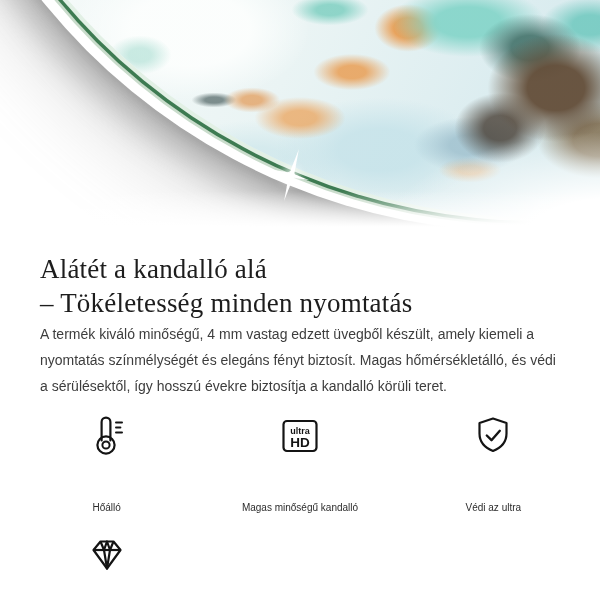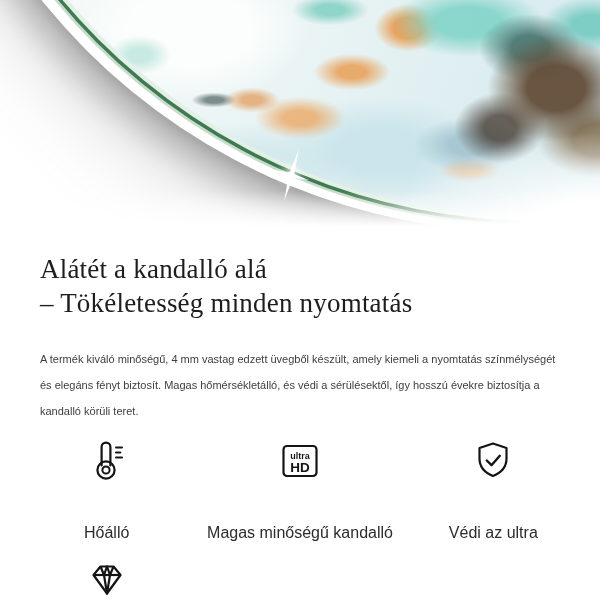--- a/index.html
+++ b/index.html
@@ -47,28 +47,28 @@
     background:rgba(255,255,255,.95); box-shadow:0 0 10px 4px rgba(255,255,255,.85); }
   .fade-br { position:absolute; inset:0; z-index:6; pointer-events:none;
     background:radial-gradient(330px 150px at 615px 240px, #fff 28%, rgba(255,255,255,0) 72%); }
   .fade-bottom { position:absolute; left:0; right:0; bottom:0; height:42px; z-index:6; pointer-events:none;
     background:linear-gradient(to bottom, rgba(255,255,255,0), #fff 85%); }
 
   
   .content { padding:0 40px; }
   h1 { margin-top:19px; font-family:"Liberation Serif", serif; font-weight:400;
        font-size:27px; line-height:34px; color:#1d1d1d; letter-spacing:.2px; }
-  .desc { margin-top:26px; width:526px; font-size:11px; line-height:26px; color:#3d3d3d; }
+  .desc { margin-top:1px; width:526px; font-size:14px; line-height:26px; color:#3d3d3d; }
 
   
   .features { margin:15px 0 0 10px; width:580px; display:grid;
     grid-template-columns:repeat(3, 1fr); row-gap:18px; }
   .feat { display:flex; flex-direction:column; align-items:center;gap:36px; }
   .feat .ic { height:44px; display:flex; align-items:center; justify-content:center; }
-  .feat .lbl { margin-top:7px; font-size:16px; line-height:14px; color:#2c2c2c; text-align:center; }
+  .feat .lbl { margin-top:7px; font-size:10px; line-height:14px; color:#2c2c2c; text-align:center; }
   svg.icon { stroke:#141414; fill:none; stroke-width:2.2; }
   svg.icon text { stroke:none; fill:#141414; font-family:"Liberation Sans", sans-serif; }
 </style>
 </head>
 <body>
 
 <div class="page">
 
   <div class="hero">
     <div class="circ disc-shadow"></div>

